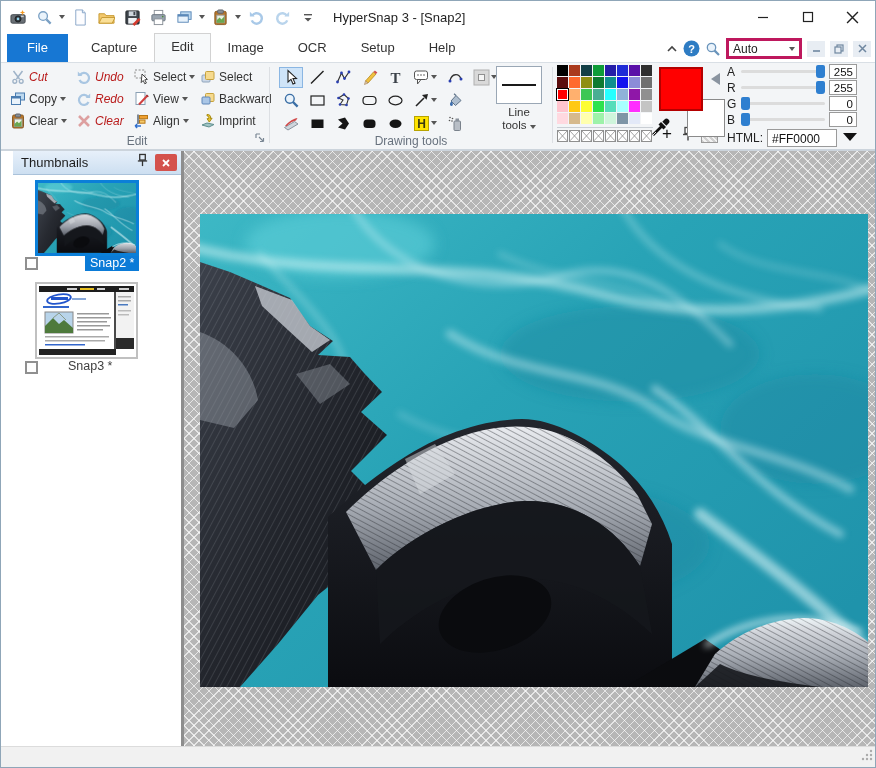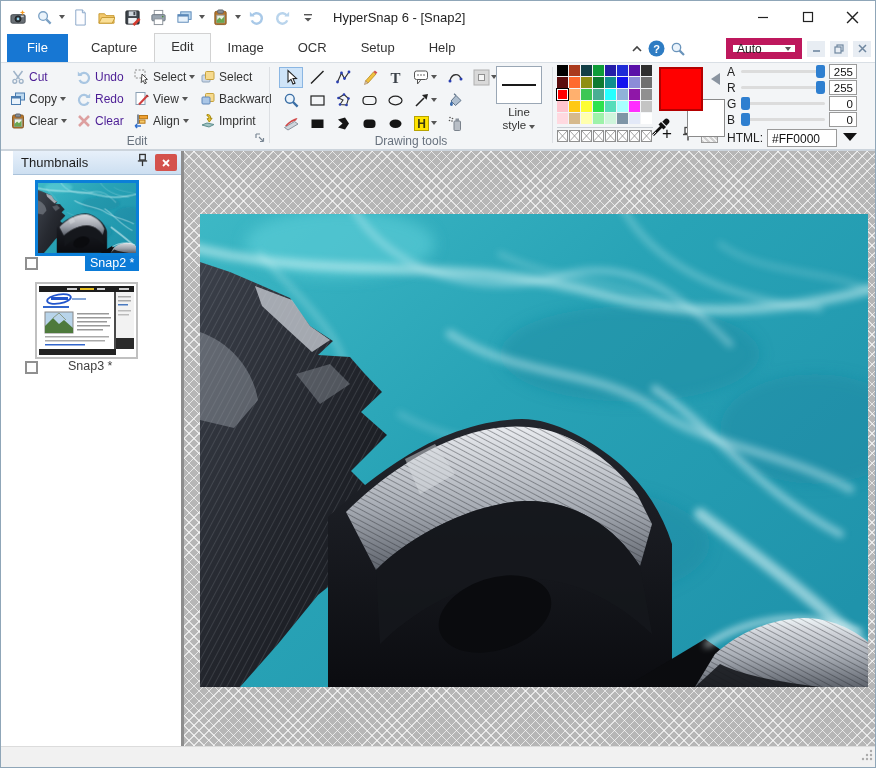--- a/index.html
+++ b/index.html
@@ -15,35 +15,35 @@
   .title-text { margin-left:14px; font-size:13px; color:#1f1f1f; }
   .wincontrols { position:absolute; right:0; top:0; height:32px; display:flex; }
   .wc { width:45px; height:32px; display:flex; align-items:center; justify-content:center; }
 
   
   .tabrow { position:absolute; left:0; top:32px; width:100%; height:30px; background:#fff; border-bottom:1px solid #d9dfe5; display:flex; align-items:flex-end; padding-left:6px; }
   .tab { font-size:13px; color:#333; padding:6px 17px 7px; cursor:default; }
   .tab.file { background:#1777d3; color:#fff; margin-right:6px; padding:6px 20px 7px; }
   .tab.selected { background:#f7f9fa; border:1px solid #d2d2d2; border-bottom:none; padding:5px 16px 8px; }
   .tabrow-right { position:absolute; right:4px; bottom:3px; display:flex; align-items:center; gap:5px; }
-  .zoom-select { width:76px; height:21px; border:7px solid #be185d; background:#fff; font-size:12px; color:#222; display:flex; align-items:center; padding:0 4px; justify-content:space-between;margin-left:35px; }
+  .zoom-select { width:76px; height:21px; border:3px solid #be185d; background:#fff; font-size:12px; color:#222; display:flex; align-items:center; padding:0 4px; justify-content:space-between; }
   .mini-btn { width:18px; height:16px; background:#e8edf3; display:flex; align-items:center; justify-content:center; }
 
   
   .ribbon { position:absolute; left:0; top:62px; width:100%; height:88px; background:#f3f5f7; border-bottom:2px solid #ccd4dc; }
   .group { position:absolute; top:0; height:86px; }
   .gsep { position:absolute; top:4px; width:1px; height:76px; background:#dcdfe3; }
   .gcaption { position:absolute; bottom:1px; left:0; right:0; text-align:center; font-size:12px; color:#68727e; }
   .launcher { position:absolute; right:2px; bottom:2px; }
 
   
   .g-edit { left:6px; width:260px; }
   .edit-grid { position:absolute; top:3px; left:0; display:grid; grid-template-columns:66px 58px 66px 76px; grid-auto-rows:22px; }
   .rbtn { display:flex; align-items:center; gap:3px; font-size:12px; color:#333; padding-left:3px; white-space:nowrap; }
-  .rbtn.disabled { color:#4c1d95; }
+  .rbtn.disabled { color:#b91c1c;font-style:italic; }
   .i16 { width:16px; height:16px; flex:none; }
 
   
   .g-draw { left:272px; width:276px; }
   .tools { position:absolute; left:6px; top:3px; display:flex; flex-direction:column; gap:1px; }
   .trow { display:flex; align-items:center; gap:2px; height:22px; }
   .tool { width:24px; height:21px; display:flex; align-items:center; justify-content:center; gap:1px; }
   .tool.wide { width:32px; }
   .tool.selected { background:#cfe4f8; border:1px solid #8ab6e3; }
   .i18 { width:17px; height:17px; flex:none; }
@@ -187,21 +187,21 @@
             <path d="M16 3 v5 h-5 Z" fill="#b9d4ec"></path>
           </svg>
       </span>
       <span class="qbtn">
         <svg class="i16" viewBox="0 0 16 16">
             <rect x="4" y="5" width="8" height="1.4" fill="#555"></rect>
             <path d="M4.5 9 h7 l-3.5 3.5 Z" fill="#555"></path>
           </svg>
       </span>
     </div>
-    <span class="title-text">HyperSnap 6 - [Snap2]</span>
+    <span class="title-text">HyperSnap 3 - [Snap2]</span>
     <div class="wincontrols">
       <span class="wc">
           <svg width="12" height="12" viewBox="0 0 12 12">
             <line x1="1" y1="6.5" x2="11" y2="6.5" stroke="#222" stroke-width="1.2"></line>
           </svg>
         </span>
       <span class="wc">
           <svg width="12" height="12" viewBox="0 0 12 12">
             <rect x="1.5" y="1.5" width="9" height="9" fill="none" stroke="#222" stroke-width="1.2"></rect>
           </svg>
@@ -519,21 +519,21 @@
               </svg>
             </span>
         </div>
       </div>
       <div class="linestyle">
         <div class="ls-box">
             <div class="ls-line"></div>
           </div>
         <div class="ls-label">
           <span>Line</span><br>
-          <span>style</span>
+          <span>tools</span>
           <span class="dd"></span>
         </div>
       </div>
       <span class="gcaption">Drawing tools</span>
     </div>
 
     <div class="gsep" style="left:551px"></div>
 
     <div class="group g-color">
       <div class="palette">

